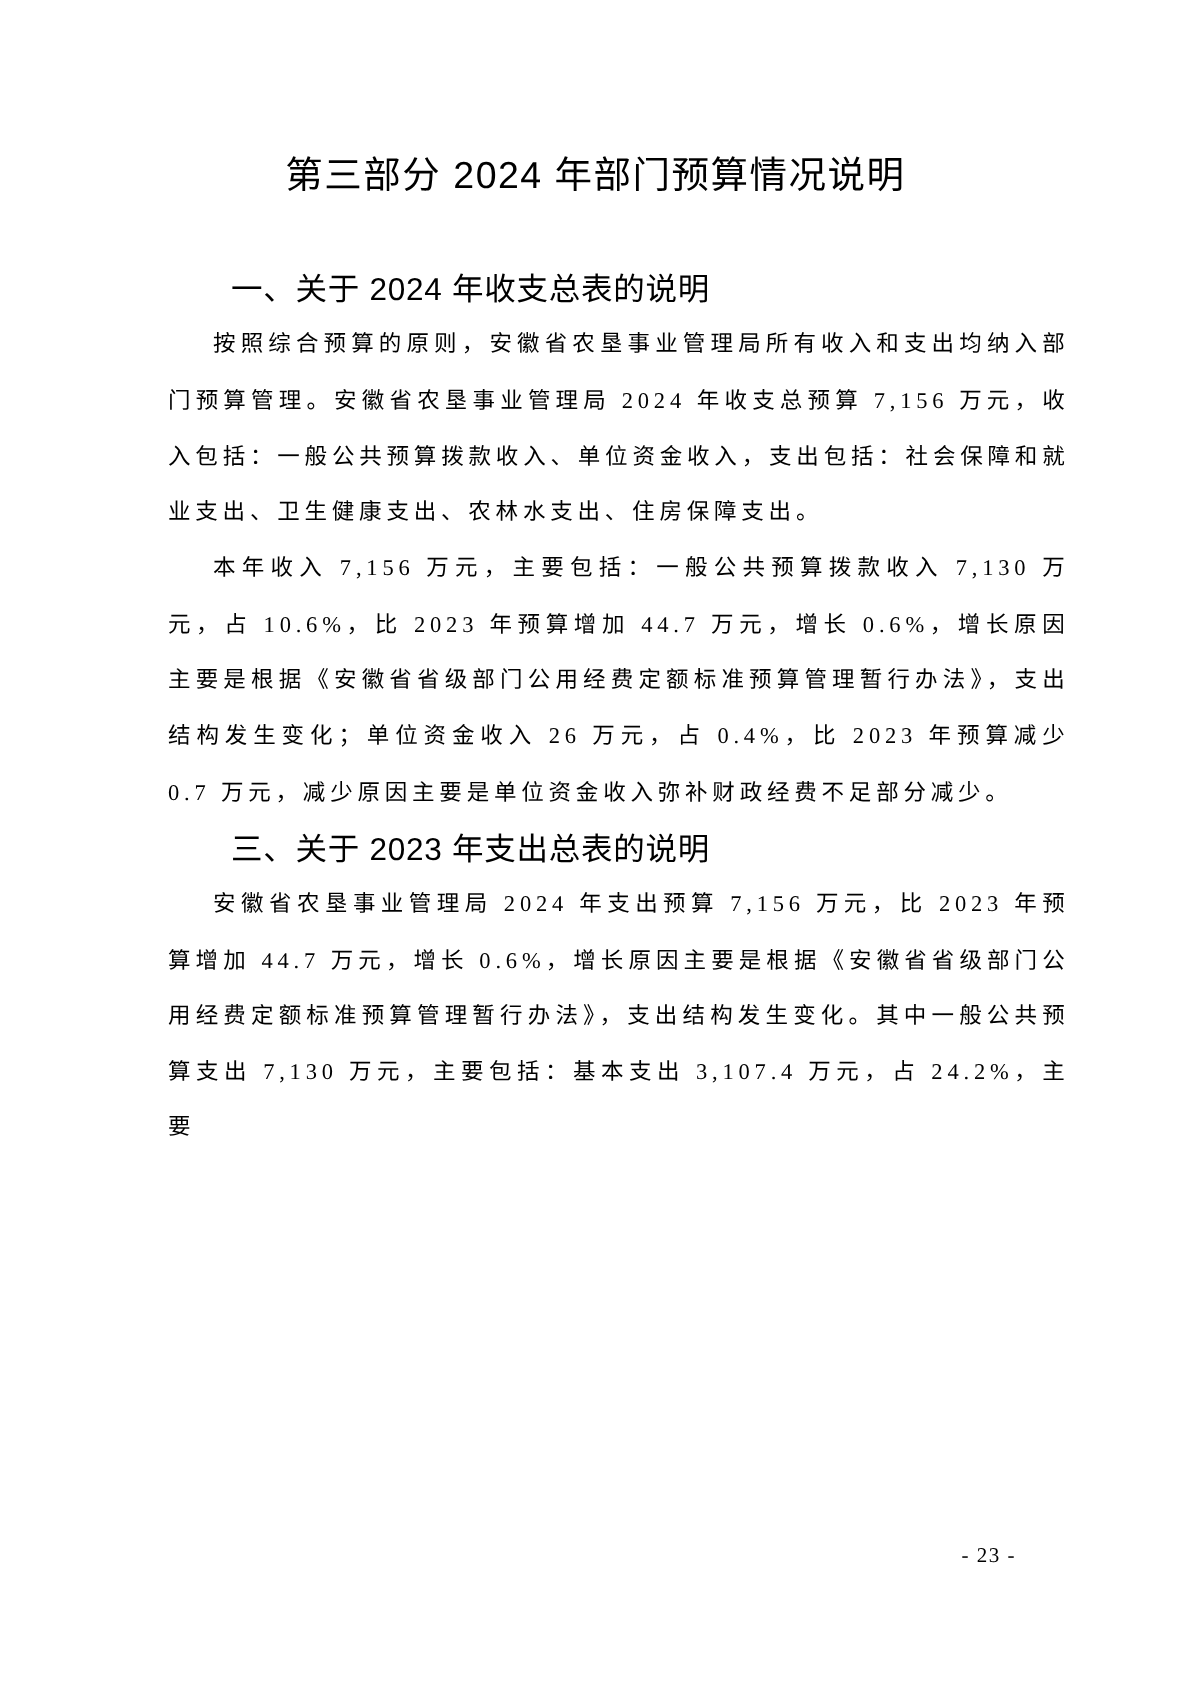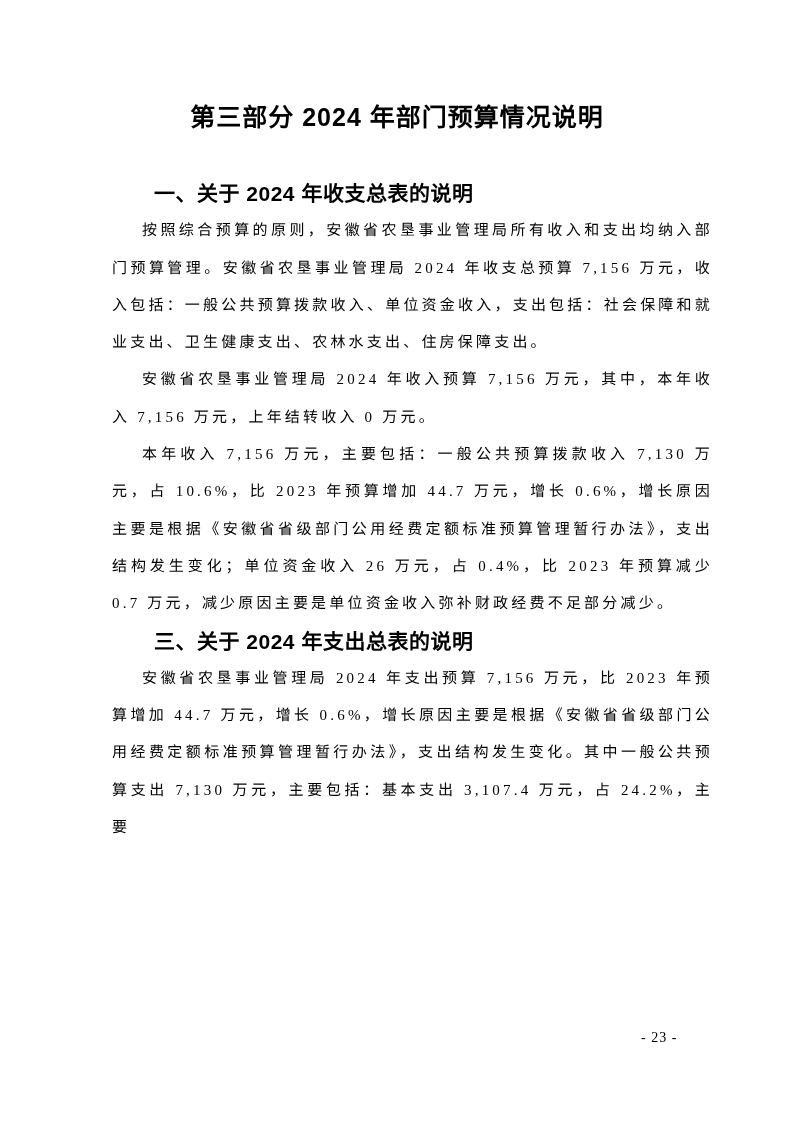--- a/index.html
+++ b/index.html
@@ -20,36 +20,36 @@
     inset: 0;
     background: #ffffff;
   }
   .doc-title {
     position: absolute;
     top: 101px;
     left: 0;
     width: 794px;
     text-align: center;
     font-family: "Liberation Sans", sans-serif;
-    font-weight: bold;
+    font-weight: normal;
     font-size: 25px;
     line-height: 32px;
     letter-spacing: 1px;
     white-space: nowrap;
   }
   .doc-body {
     position: absolute;
     top: 175px;
     left: 112px;
     width: 601px;
   }
   .section-heading {
     margin: 0;
     font-family: "Liberation Sans", sans-serif;
-    font-weight: bold;
+    font-weight: normal;
     font-size: 21px;
     line-height: 37.3px;
     text-indent: 2em;
     letter-spacing: 0.5px;
     white-space: nowrap;
   }
   .para {
     margin: 0;
     font-family: "Liberation Serif", serif;
     font-size: 15px;
@@ -82,24 +82,23 @@
 
 <div class="page">
 
   <div class="doc-title">第三部分 2024 年部门预算情况说明</div>
 
   <div class="doc-body">
 
     <h2 class="section-heading">一、关于 2024 年收支总表的说明</h2>
     <p class="para">按照综合预算的原则，安徽省农垦事业管理局所有收入和支出均纳入部门预算管理。安徽省农垦事业管理局 2024 年收支总预算 7,156 万元，收入包括：一般公共预算拨款收入、单位资金收入，支出包括：社会保障和就业支出、卫生健康支出、农林水支出、住房保障支出。</p>
 
-    <p class="para">安徽省农垦事业管理局 2024 年收入预算 7,156 万元，其中，本年收入 7,156 万元，上年结转收入 0 万元。</p>
     <p class="para">本年收入 7,156 万元，主要包括：一般公共预算拨款收入 7,130 万元，占 10.6%，比 2023 年预算增加 44.7 万元，增长 0.6%，增长原因主要是根据《安徽省省级部门公用经费定额标准预算管理暂行办法》，支出结构发生变化；单位资金收入 26 万元，占 0.4%，比 2023 年预算减少 0.7 万元，减少原因主要是单位资金收入弥补财政经费不足部分减少。</p>
 
-    <h2 class="section-heading">三、关于 2024 年支出总表的说明</h2>
+    <h2 class="section-heading">三、关于 2023 年支出总表的说明</h2>
     <p class="para">安徽省农垦事业管理局 2024 年支出预算 7,156 万元，比 2023 年预算增加 44.7 万元，增长 0.6%，增长原因主要是根据《安徽省省级部门公用经费定额标准预算管理暂行办法》，支出结构发生变化。其中一般公共预算支出 7,130 万元，主要包括：基本支出 3,107.4 万元，占 24.2%，主要</p>
 
   </div>
 
   <div class="footer">
     <span class="page-number">- 23 -</span>
   </div>
 
 </div>
 

